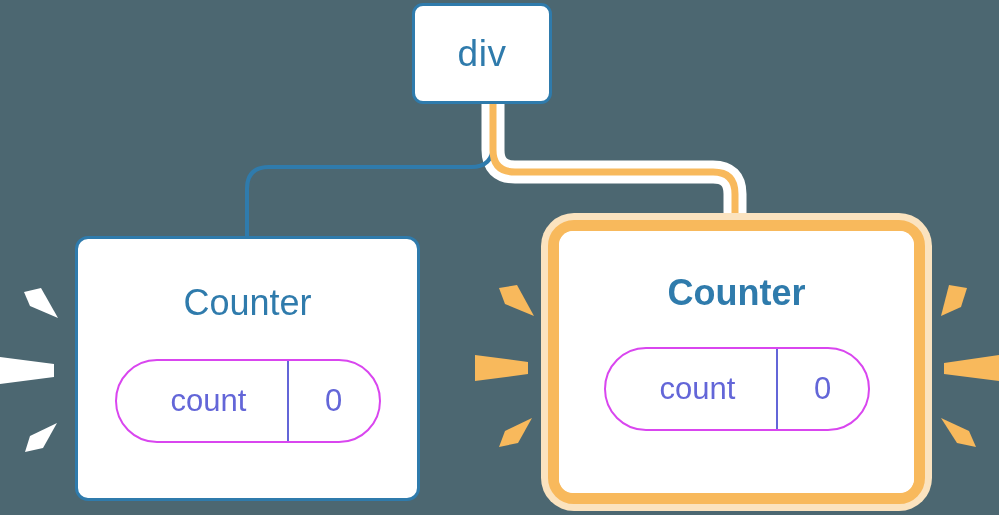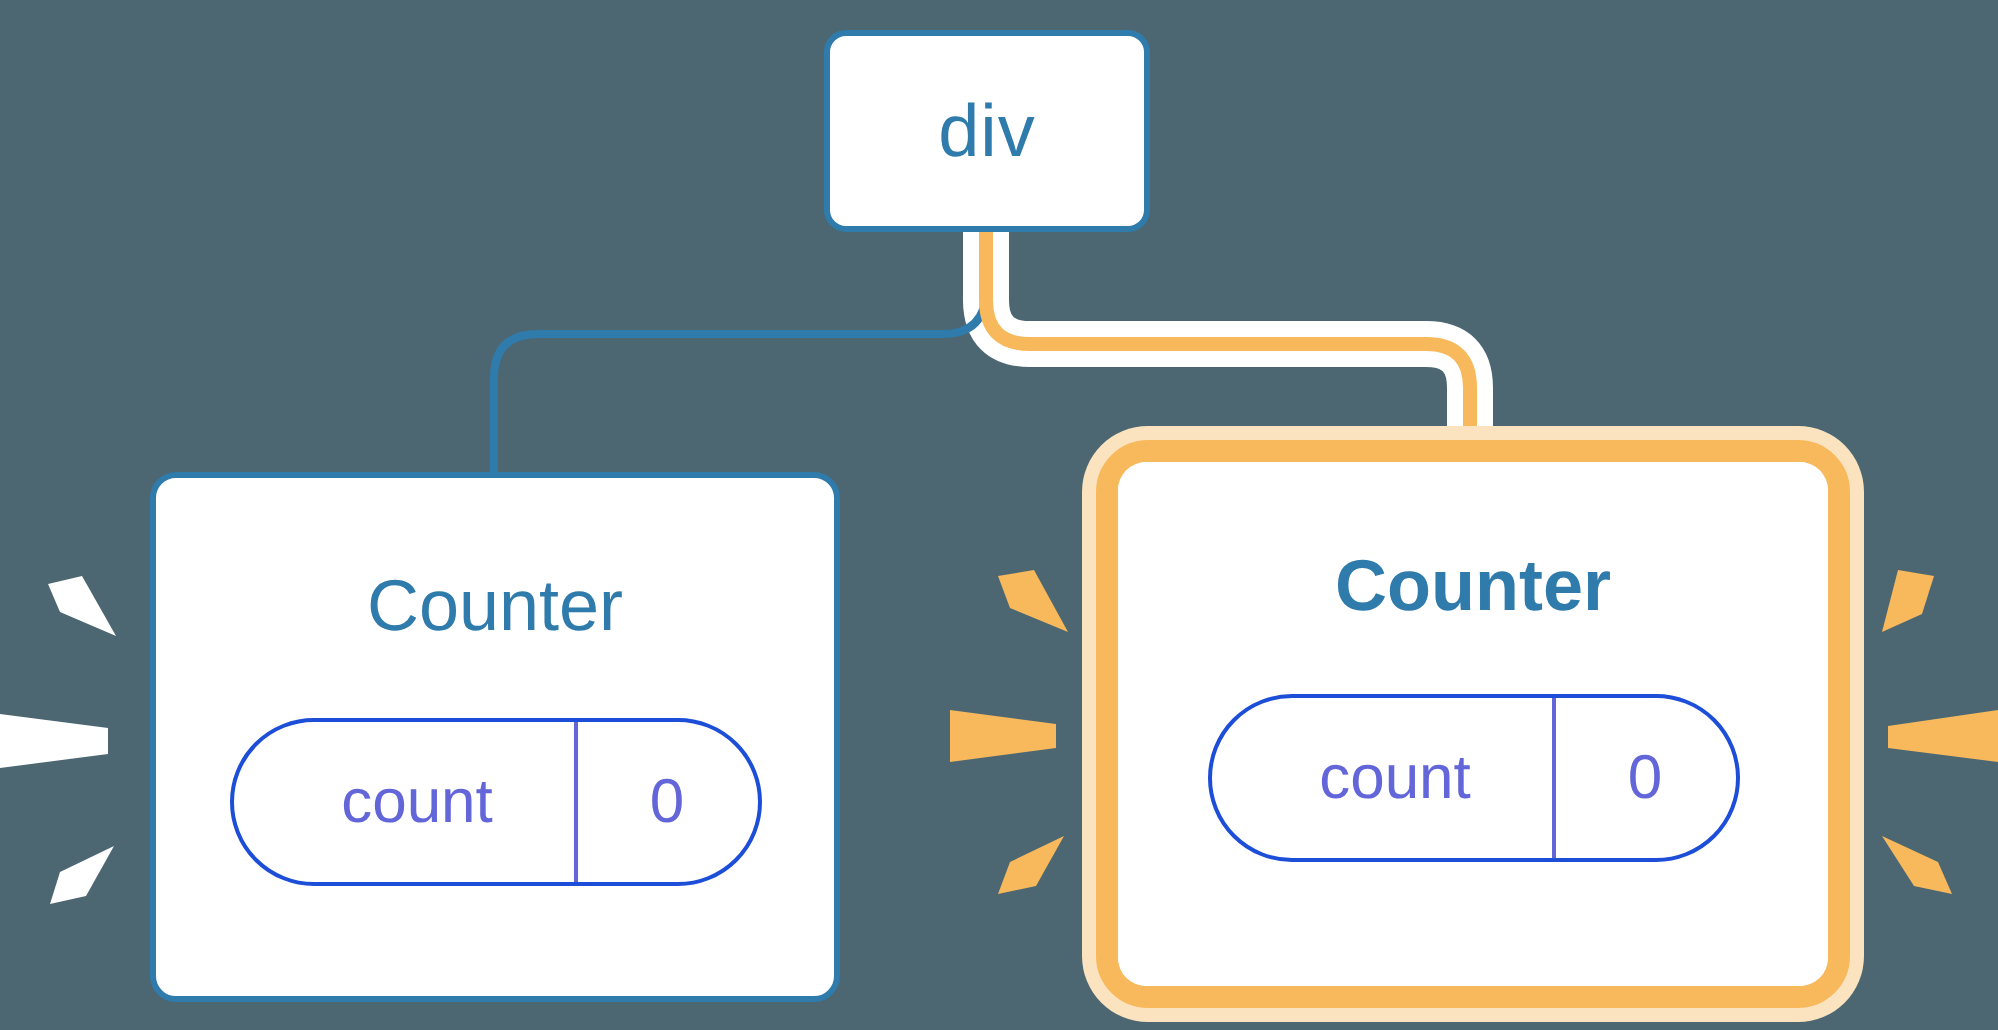--- a/index.html
+++ b/index.html
@@ -36,22 +36,22 @@
     position: absolute;
     background: #ffffff;
     box-sizing: border-box;
     display: flex;
     flex-direction: column;
     align-items: center;
     justify-content: center;
   }
   .node-div {
     left: 412px;
-    top: 15px;
-    width: 163px;
+    top: 3px;
+    width: 140px;
     height: 101px;
     border: 3px solid #2f7bac;
     border-radius: 11px;
   }
   .node-div .node-title {
     font-size: 37px;
     color: #2f7bac;
     letter-spacing: 0.5px;
     line-height: 1;
   }
@@ -104,21 +104,21 @@
     color: #2f7bac;
     font-weight: bold;
     line-height: 1;
   }
 
   
   .pill {
     position: relative;
     display: flex;
     align-items: stretch;
-    border: 2px solid #1d4ed8;
+    border: 2px solid #d946ef;
     border-radius: 999px;
     background: transparent;
     height: 84px;
     box-sizing: border-box;
   }
   .pill-left, .pill-right {
     display: flex;
     align-items: center;
     justify-content: center;
     color: #6366d8;

